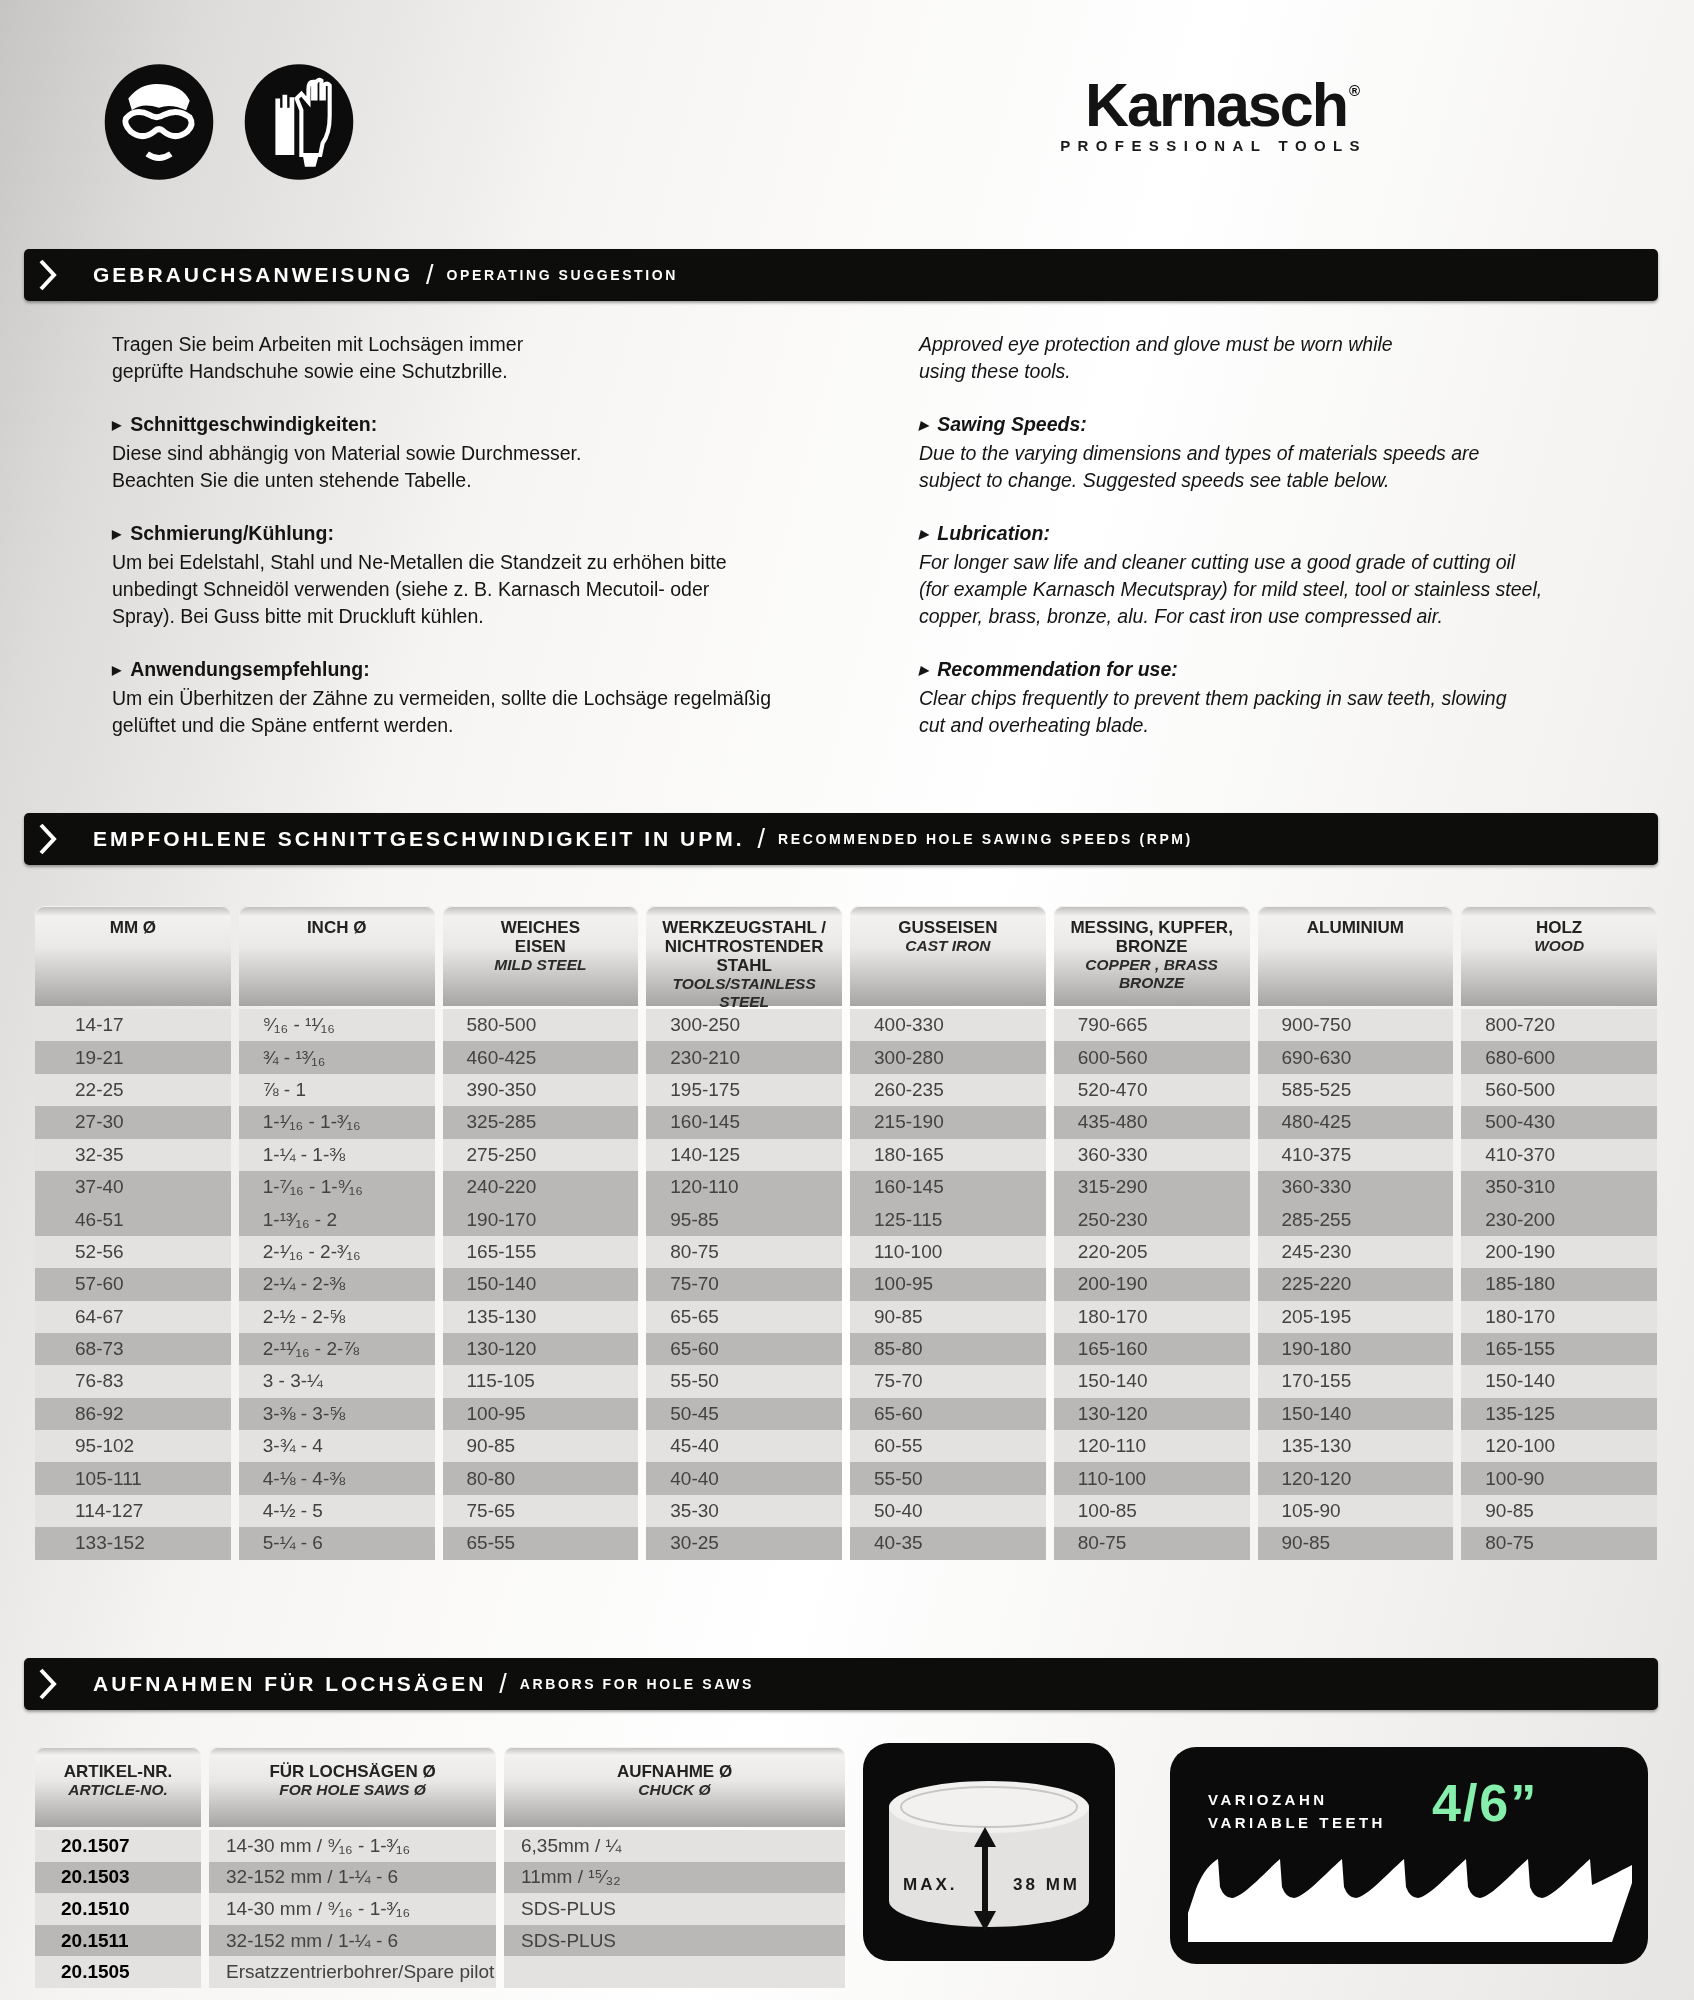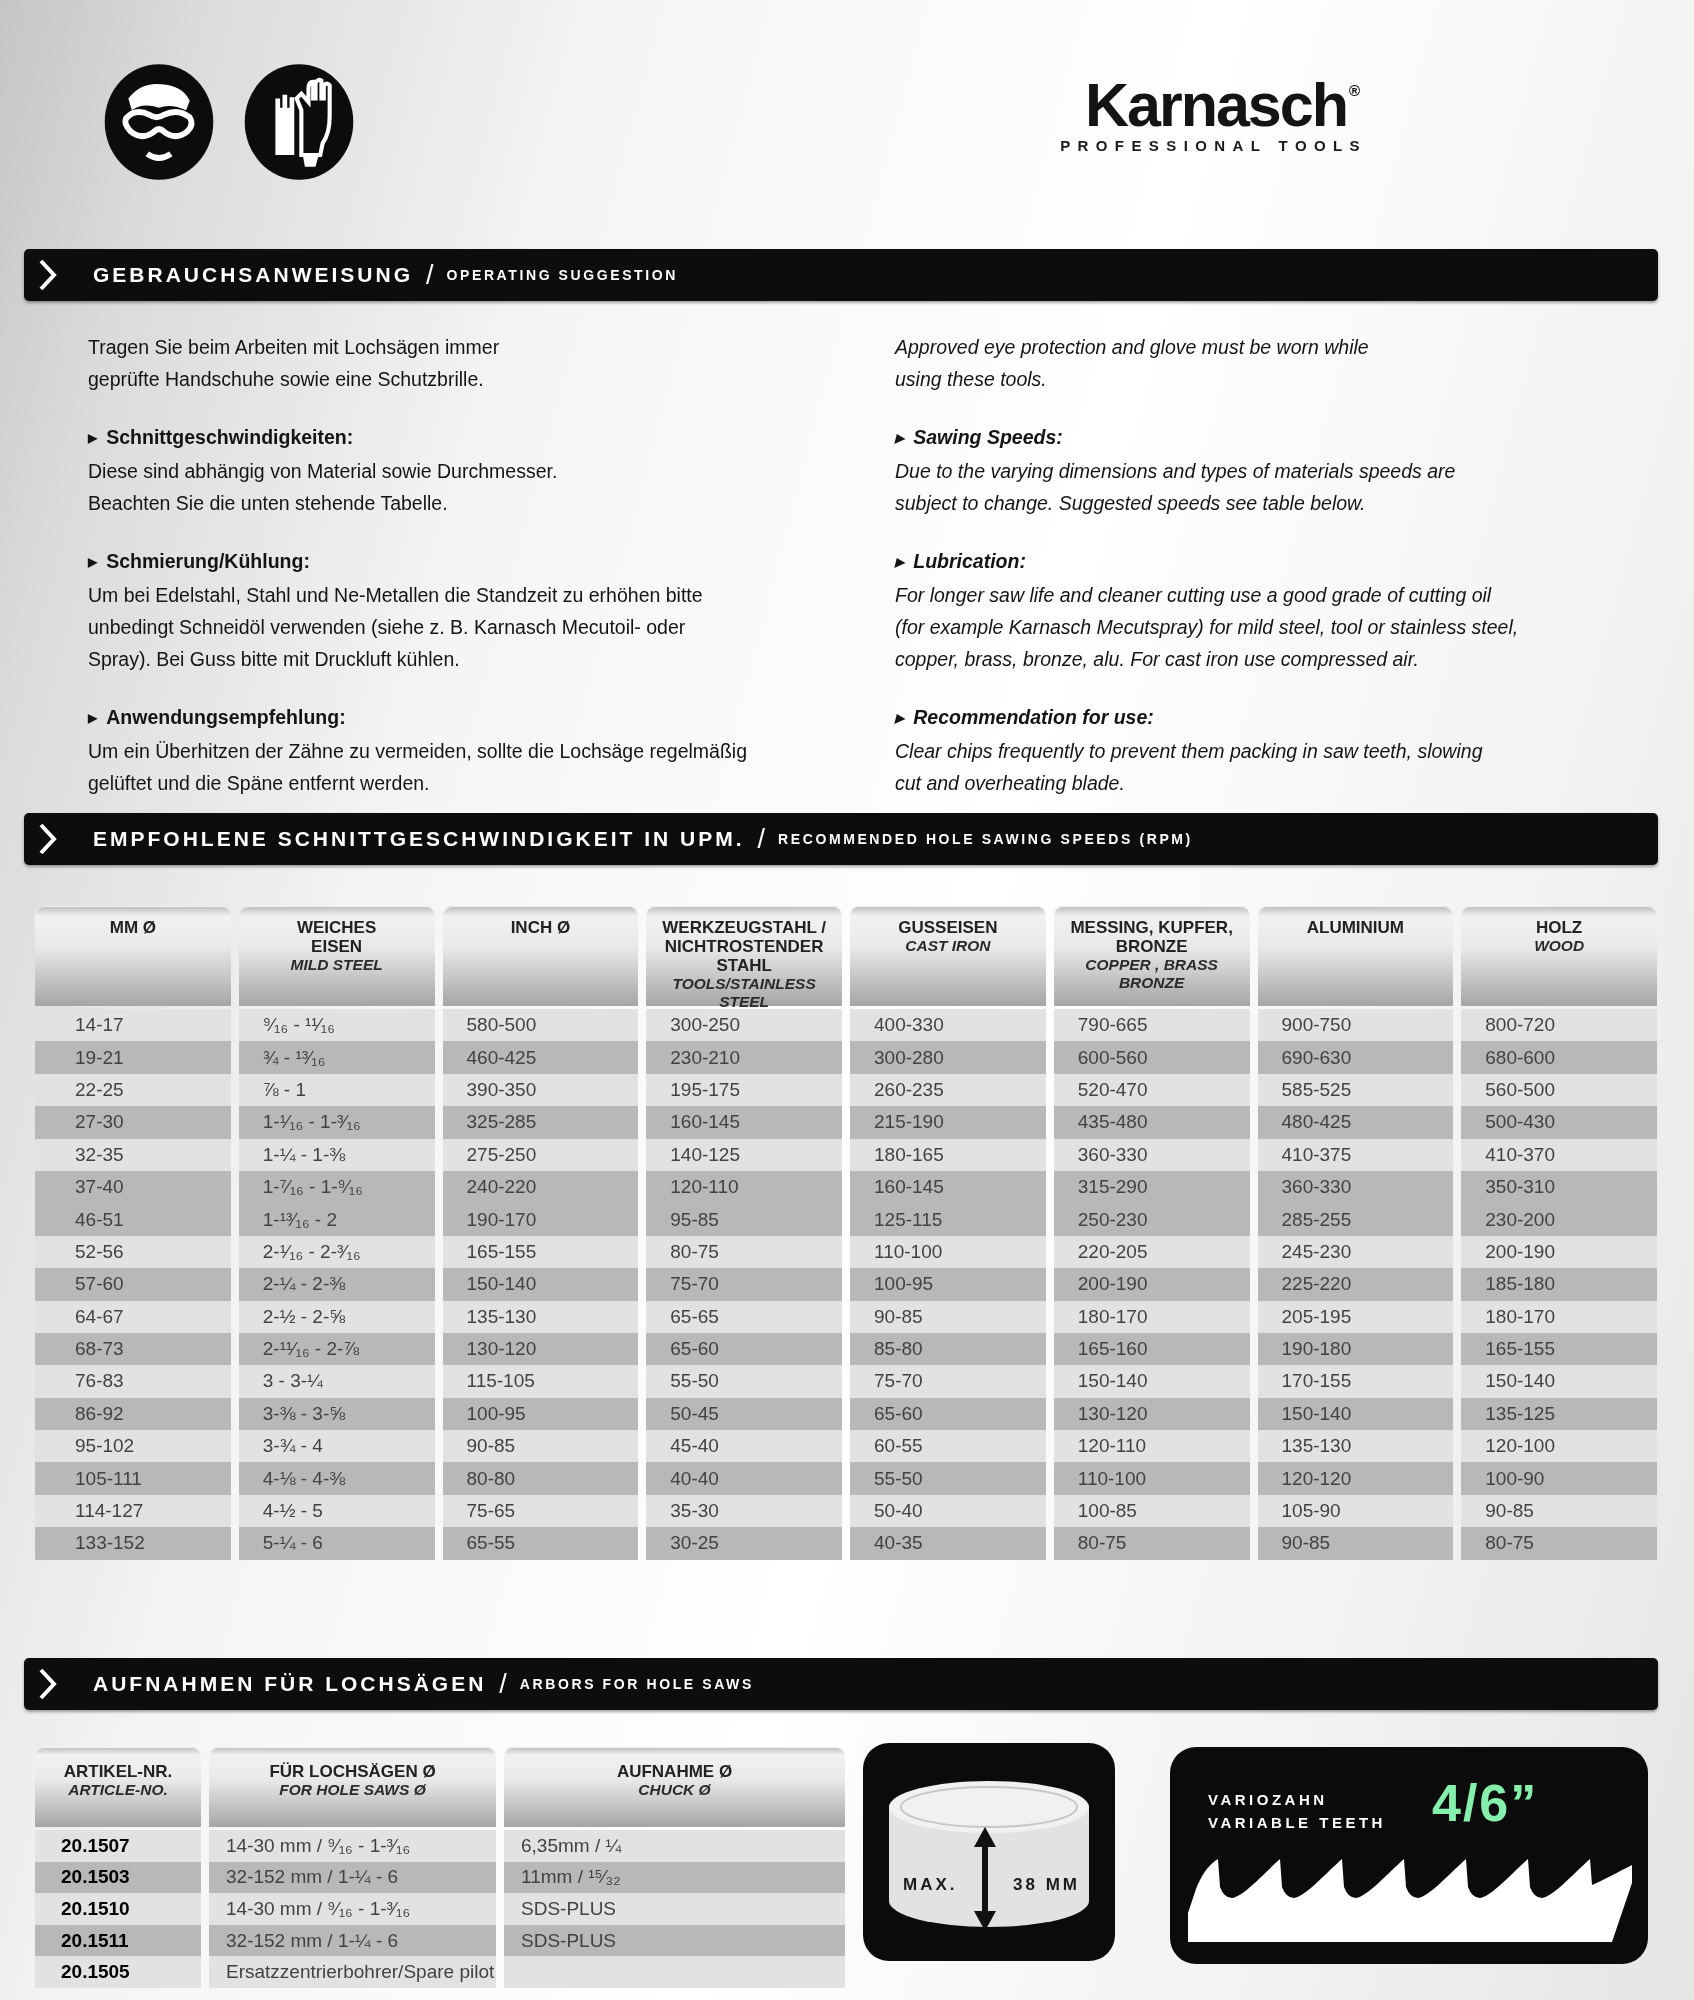--- a/index.html
+++ b/index.html
@@ -16,21 +16,21 @@
   .logo .reg{font-size:15px;font-weight:bold;vertical-align:30px;letter-spacing:0;margin-left:2px;}
   .logo .tag{font-size:15px;font-weight:bold;letter-spacing:7.4px;color:#1a1a1a;margin-top:1px;margin-right:-7px;}
   
   .bar{position:absolute;left:24px;right:36px;height:52px;background:#0d0d0c;border-radius:5px;
        color:#fff;display:flex;align-items:center;box-shadow:0 2px 3px rgba(0,0,0,.35);}
   .bar .chev{margin-left:13px;flex:0 0 auto;}
   .bar .t1{font-weight:bold;font-size:21px;letter-spacing:3px;margin-left:34px;white-space:nowrap;}
   .bar .sep{font-size:27px;font-weight:300;margin:0 13px;}
   .bar .t2{font-size:14px;font-weight:bold;letter-spacing:2.6px;white-space:nowrap;}
   
-  .txtcol{position:absolute;top:331px;width:715px;font-size:19.5px;line-height:32px;color:#141414;}
+  .txtcol{position:absolute;top:331px;width:715px;font-size:19.5px;line-height:27px;color:#141414;margin-left:24px;}
   .txtcol p{margin:0;white-space:pre-line;}
   .txtcol .sect{margin-top:26px;}
   .shead{font-weight:bold;margin:0 0 1px 0;}
   .tri::before{content:"▶";font-size:12px;vertical-align:2px;margin-right:9px;}
   .encol{font-style:italic;}
   
   .dtable{position:absolute;}
   .thead,.trow{display:grid;column-gap:8px;}
   .speed .thead,.speed .trow{grid-template-columns:repeat(8,1fr);}
   .arbor .thead,.arbor .trow{grid-template-columns:166px 287px 341px;}
@@ -142,26 +142,26 @@
   <span class="sep">/</span>
   <span class="t2">RECOMMENDED HOLE SAWING SPEEDS (RPM)</span>
 </div>
 
 <div class="dtable speed" style="left:35px;top:906px;width:1622px;">
   <div class="thead">
       <div class="hcell">
         <span class="hde">MM Ø</span>
       </div>
       <div class="hcell">
+        <span class="hde">INCH Ø</span>
+      </div>
+      <div class="hcell">
         <span class="hde">WEICHES
 EISEN</span>
         <span class="hen">MILD STEEL</span>
-      </div>
-      <div class="hcell">
-        <span class="hde">INCH Ø</span>
       </div>
       <div class="hcell">
         <span class="hde">WERKZEUGSTAHL /
 NICHTROSTENDER
 STAHL</span>
         <span class="hen">TOOLS/STAINLESS STEEL</span>
       </div>
       <div class="hcell">
         <span class="hde">GUSSEISEN</span>
         <span class="hen">CAST IRON</span>

